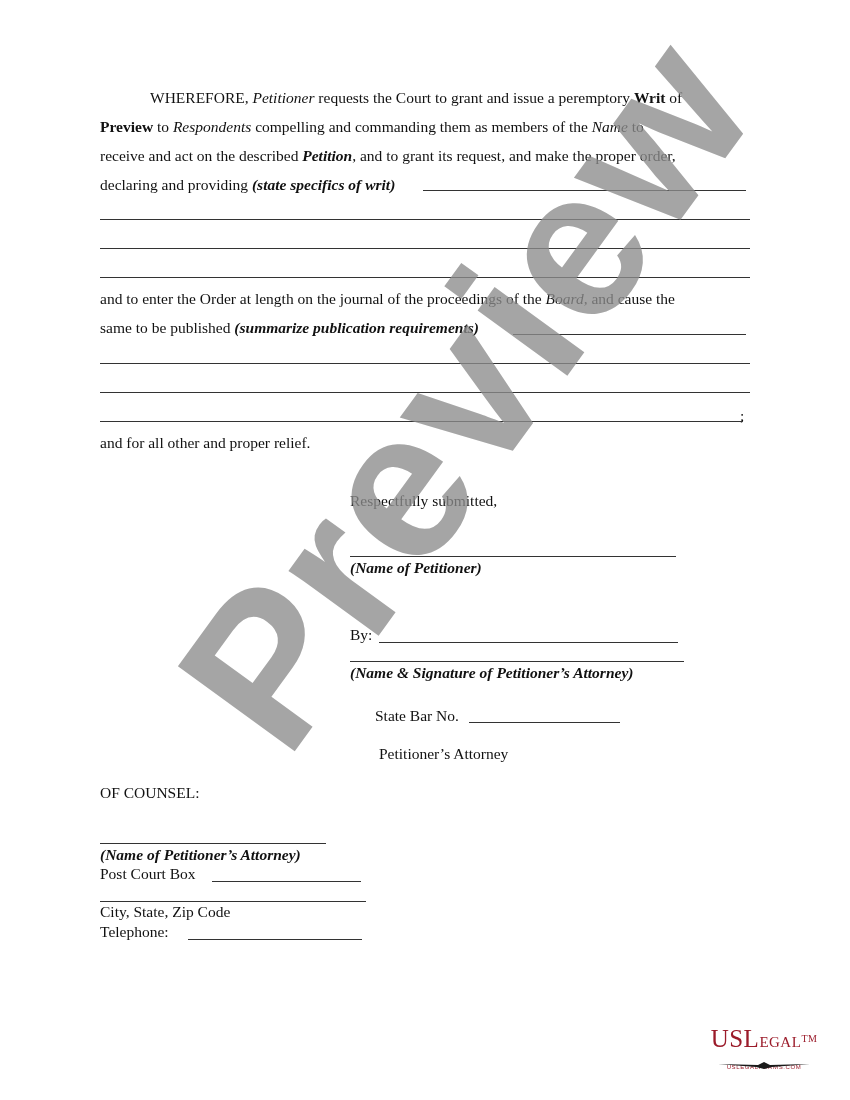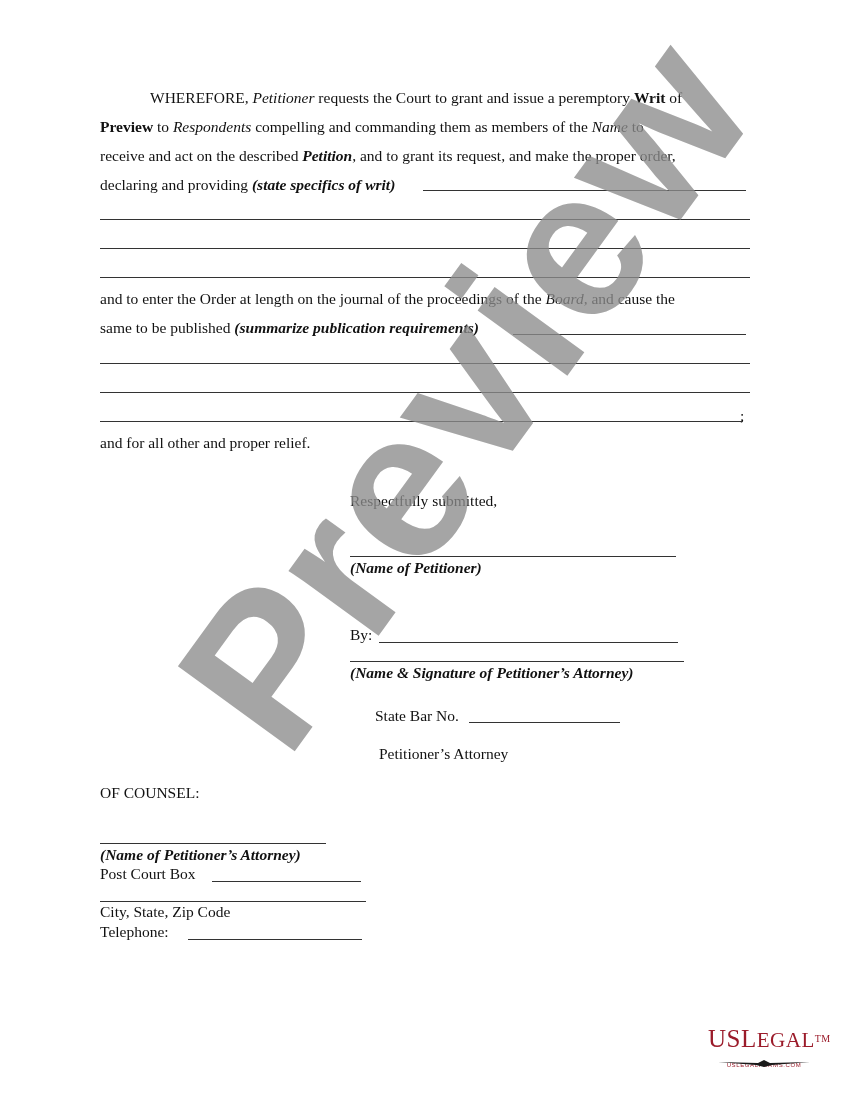--- a/index.html
+++ b/index.html
@@ -19,21 +19,21 @@
     position: absolute; left: 88px; top: 340px;
     font-family: "Liberation Sans", "DejaVu Sans", sans-serif;
     font-weight: bold; font-size: 210px; color: rgba(140,140,140,0.78);
     transform: rotate(-54deg); transform-origin: 50% 50%;
     letter-spacing: 2px; pointer-events: none; white-space: nowrap;
     width: 680px; text-align: center; line-height: 1;
   }
 
   .logo { position: absolute; left: 708px; top: 1027px; width: 112px; text-align: center; }
   .logo-main { font-family: "Liberation Serif", "DejaVu Serif", serif; color: #9b1b2a; font-size: 25px; letter-spacing: 0.5px; line-height: 24px; }
-  .logo-main .sm { font-size: 21px; }
+  .logo-main .sm { font-size: 15px; }
   .logo-tm { font-size: 10px; vertical-align: top; color: #9b1b2a; }
   .logo-wing { height: 8px; margin: 1px auto 0; width: 92px; position: relative; }
   .logo-sub { font-family: "Liberation Sans", "DejaVu Sans", sans-serif; font-size: 6px; color: #9b1b2a; letter-spacing: 0.6px; margin-top: 1px; }
 </style>
 </head>
 <body>
 
 <div class="page">
 
   <div class="line" style="left:150px; top:88px;">

